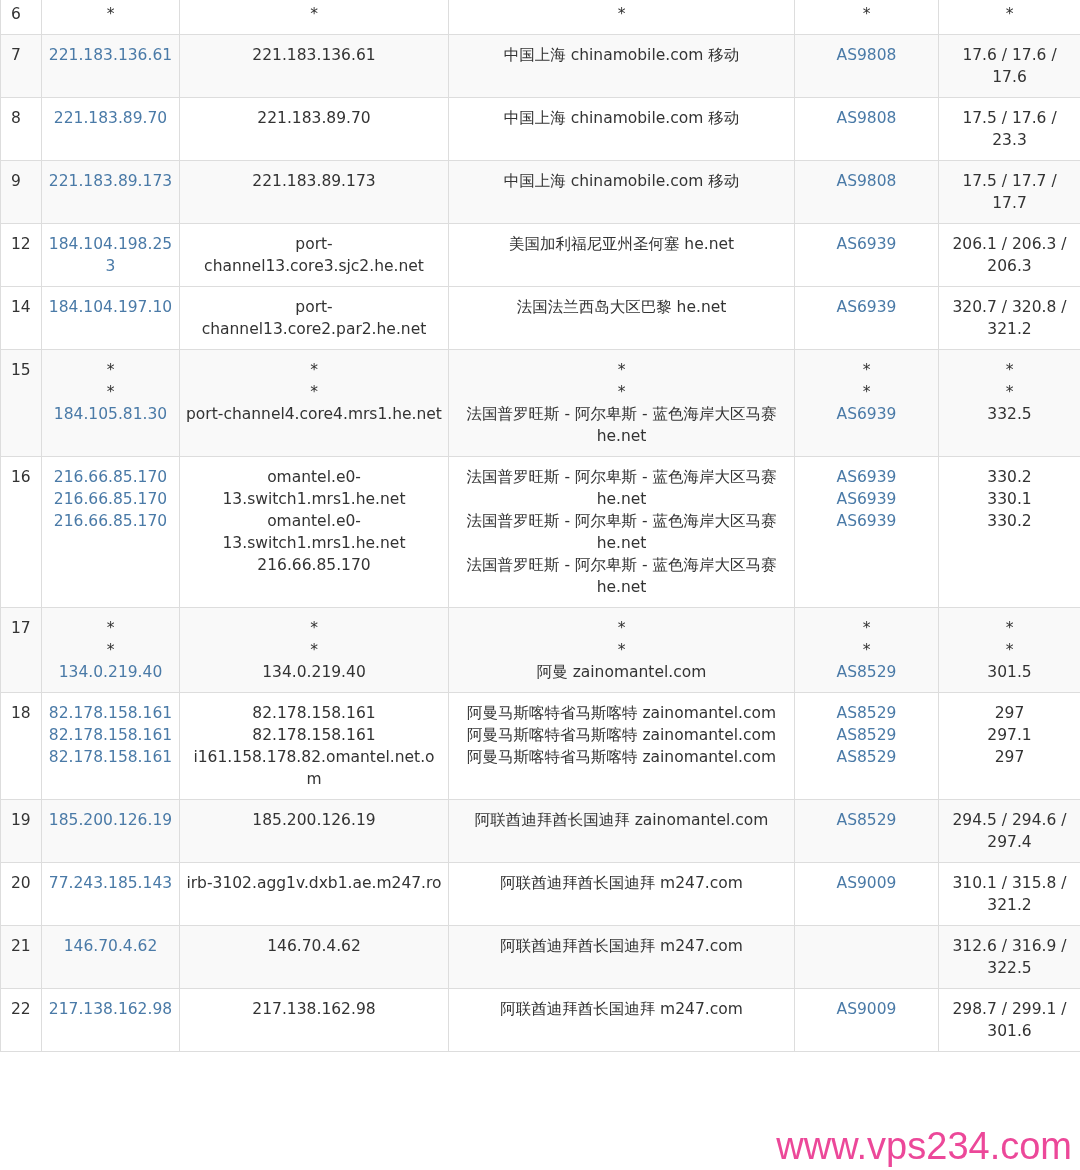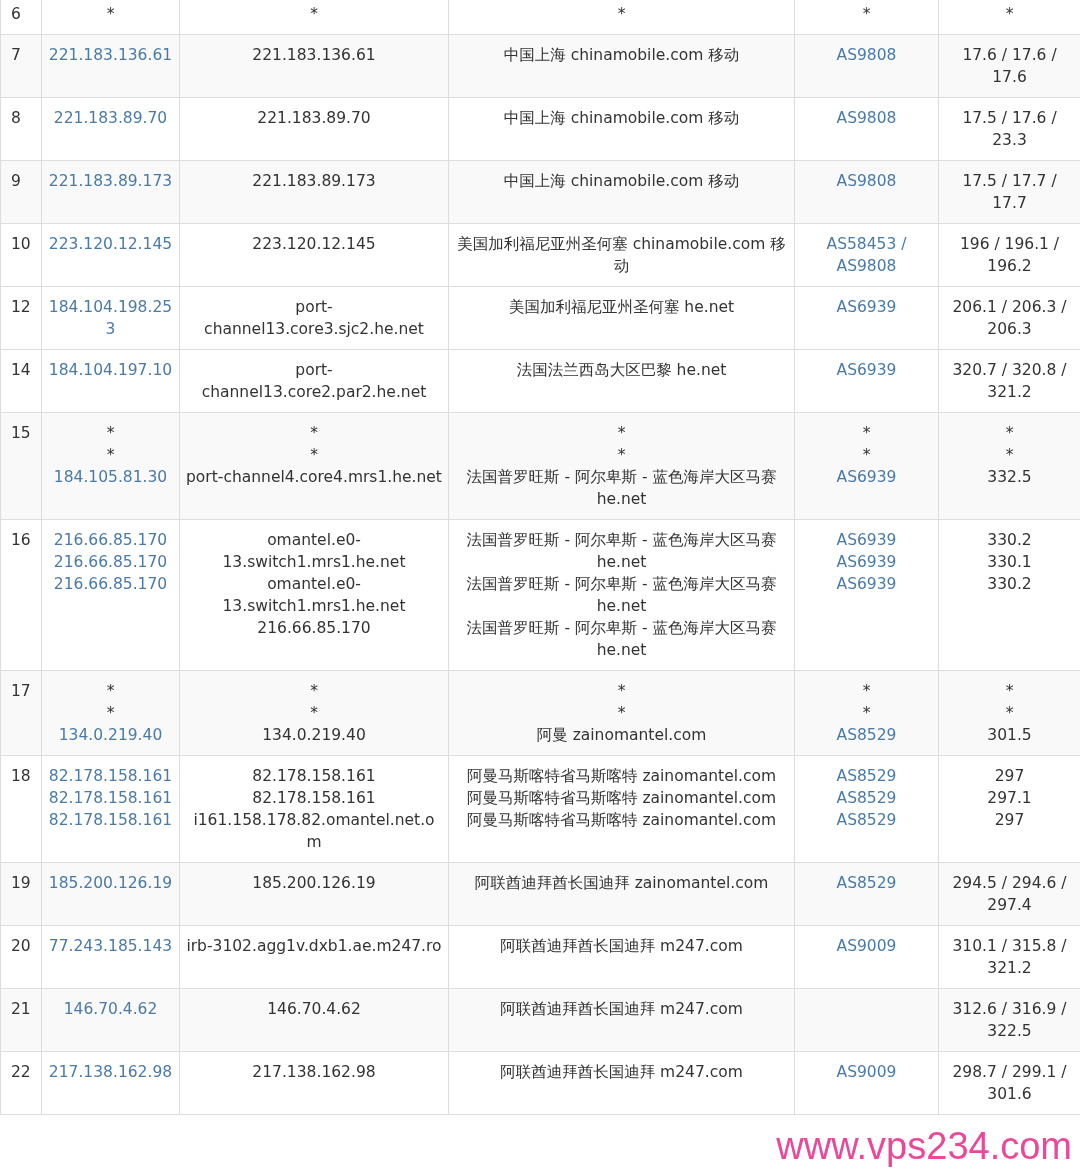--- a/index.html
+++ b/index.html
@@ -95,38 +95,20 @@
         <td>
           <span class="line">中国上海 chinamobile.com 移动</span>
         </td>
         <td>
           <span class="line link">AS9808</span>
         </td>
         <td>
           <span class="line">17.5 / 17.7 / 17.7</span>
         </td>
       </tr>
-      <tr class="even" style="height: 62px;">
-        <td class="hop">10</td>
-        <td>
-          <span class="line link">223.120.12.145</span>
-        </td>
-        <td>
-          <span class="line">223.120.12.145</span>
-        </td>
-        <td>
-          <span class="line">美国加利福尼亚州圣何塞 chinamobile.com 移动</span>
-        </td>
-        <td>
-          <span class="line link">AS58453 / AS9808</span>
-        </td>
-        <td>
-          <span class="line">196 / 196.1 / 196.2</span>
-        </td>
-      </tr>
       <tr class="even" style="height: 63px;">
         <td class="hop">12</td>
         <td>
           <span class="line link">184.104.198.253</span>
         </td>
         <td>
           <span class="line">port-channel13.core3.sjc2.he.net</span>
         </td>
         <td>
           <span class="line">美国加利福尼亚州圣何塞 he.net</span>

